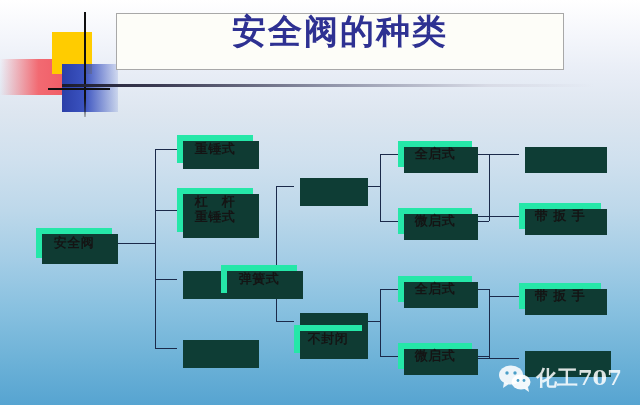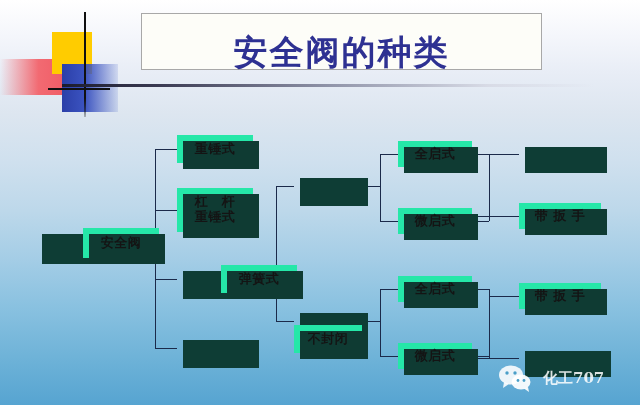--- a/index.html
+++ b/index.html
@@ -30,24 +30,24 @@
   #deco .sq-red{left:0px;top:47px;width:70px;height:36px;
       background:linear-gradient(90deg,rgba(240,90,100,0) 0%,#f26a72 55%,#ef5a64 100%);}
   #deco .sq-blue{left:62px;top:52px;width:56px;height:48px;
       background:linear-gradient(90deg,#2b3fa8 0%,#3b53c0 40%,rgba(70,100,200,0.15) 100%);}
   #deco .ln-v{position:absolute;left:84px;top:0px;width:2px;height:105px;
       background:linear-gradient(180deg,#101010 0%,#101010 82%,rgba(20,20,20,0.25) 100%);}
   #deco .ln-h{position:absolute;left:48px;top:76px;width:62px;height:2px;background:#101010;}
 
   
   #title-box{
-    position:absolute;left:141px;top:13px;width:401px;height:57px;
+    position:absolute;left:116px;top:13px;width:448px;height:57px;
     background:#fdfdf8;border:1px solid #a8a8a8;
     box-sizing:border-box;
-    display:flex;align-items:flex-end;justify-content:center;
+    display:flex;align-items:flex-start;justify-content:center;
   }
   #title-text{
     font-family:"DejaVu Serif","Liberation Serif",serif;
     font-size:34px;font-weight:700;color:#2e3192;
     letter-spacing:2px;line-height:1;
     white-space:nowrap;
   }
   #title-rule{
     position:absolute;left:62px;top:84px;width:532px;height:3px;
     background:linear-gradient(90deg,#1c1c2e 0%,#3a3a52 18%,#8f93a8 50%,#d8dbe6 80%,rgba(216,219,230,0) 100%);
@@ -82,23 +82,23 @@
   .lnh{height:1px;}
   .lnv{width:1px;}
 
   
   #watermark{
     position:absolute;left:498px;top:358px;width:140px;height:40px;
     display:flex;align-items:center;z-index:5;pointer-events:none;
   }
   #wm-logo{width:34px;height:30px;position:relative;flex:0 0 auto;}
   #wm-text{
-    margin-left:11px;
+    margin-left:4px;
     font-family:"DejaVu Serif","Liberation Serif",serif;
-    font-size:15px;font-weight:700;color:rgba(255,255,255,0.85);
+    font-size:21px;font-weight:700;color:rgba(255,255,255,0.85);
     letter-spacing:0px;white-space:nowrap;
   }
 </style>
 </head>
 <body>
 
 <div id="slide">
 
   <div id="deco">
     <div class="sq sq-red"></div>
@@ -138,21 +138,21 @@
       <div class="ln lnh" style="left: 489px; top: 154px; width: 30px; background: rgb(27, 42, 74);"></div>
       <div class="ln lnh" style="left: 472px; top: 216px; width: 47px; background: rgb(27, 42, 74);"></div>
       <div class="ln lnv" style="left: 489px; top: 216px; height: 5px; background: rgb(27, 42, 74);"></div>
       <div class="ln lnh" style="left: 472px; top: 289px; width: 17px; background: rgb(27, 42, 74);"></div>
       <div class="ln lnh" style="left: 472px; top: 356px; width: 17px; background: rgb(27, 42, 74);"></div>
       <div class="ln lnv" style="left: 489px; top: 289px; height: 67px; background: rgb(27, 42, 74);"></div>
       <div class="ln lnh" style="left: 489px; top: 296px; width: 30px; background: rgb(27, 42, 74);"></div>
       <div class="ln lnh" style="left: 472px; top: 358px; width: 47px; background: rgb(27, 42, 74);"></div>
       <div class="ln lnv" style="left: 489px; top: 356px; height: 2px; background: rgb(27, 42, 74);"></div>
       <div class="shadow" style="left: 42px; top: 234px; width: 76px; height: 30px; background: rgb(14, 61, 53);"></div>
-      <div class="node" style="left: 36px; top: 228px; width: 76px; height: 30px; background: rgb(37, 231, 168); margin-left: 47px;">安全阀</div>
+      <div class="node" style="left: 36px; top: 228px; width: 76px; height: 30px; background: rgb(37, 231, 168);">安全阀</div>
       <div class="shadow" style="left: 183px; top: 141px; width: 76px; height: 28px; background: rgb(14, 61, 53);"></div>
       <div class="node" style="left: 177px; top: 135px; width: 76px; height: 28px; background: rgb(37, 231, 168);">重锤式</div>
       <div class="shadow" style="left: 183px; top: 194px; width: 76px; height: 44px; background: rgb(14, 61, 53);"></div>
       <div class="node" style="left: 177px; top: 188px; width: 76px; height: 44px; background: rgb(37, 231, 168);">杠　杆
 重锤式</div>
       <div class="shadow" style="left: 183px; top: 271px; width: 76px; height: 28px; background: rgb(14, 61, 53);"></div>
       <div class="node" style="left: 177px; top: 265px; width: 76px; height: 28px; background: rgb(37, 231, 168); margin-left: 44px;">弹簧式</div>
       <div class="shadow" style="left: 183px; top: 340px; width: 76px; height: 28px; background: rgb(14, 61, 53);"></div>
       <div class="shadow" style="left: 300px; top: 178px; width: 68px; height: 28px; background: rgb(14, 61, 53);"></div>
       <div class="shadow" style="left: 300px; top: 313px; width: 68px; height: 28px; background: rgb(14, 61, 53);"></div>

